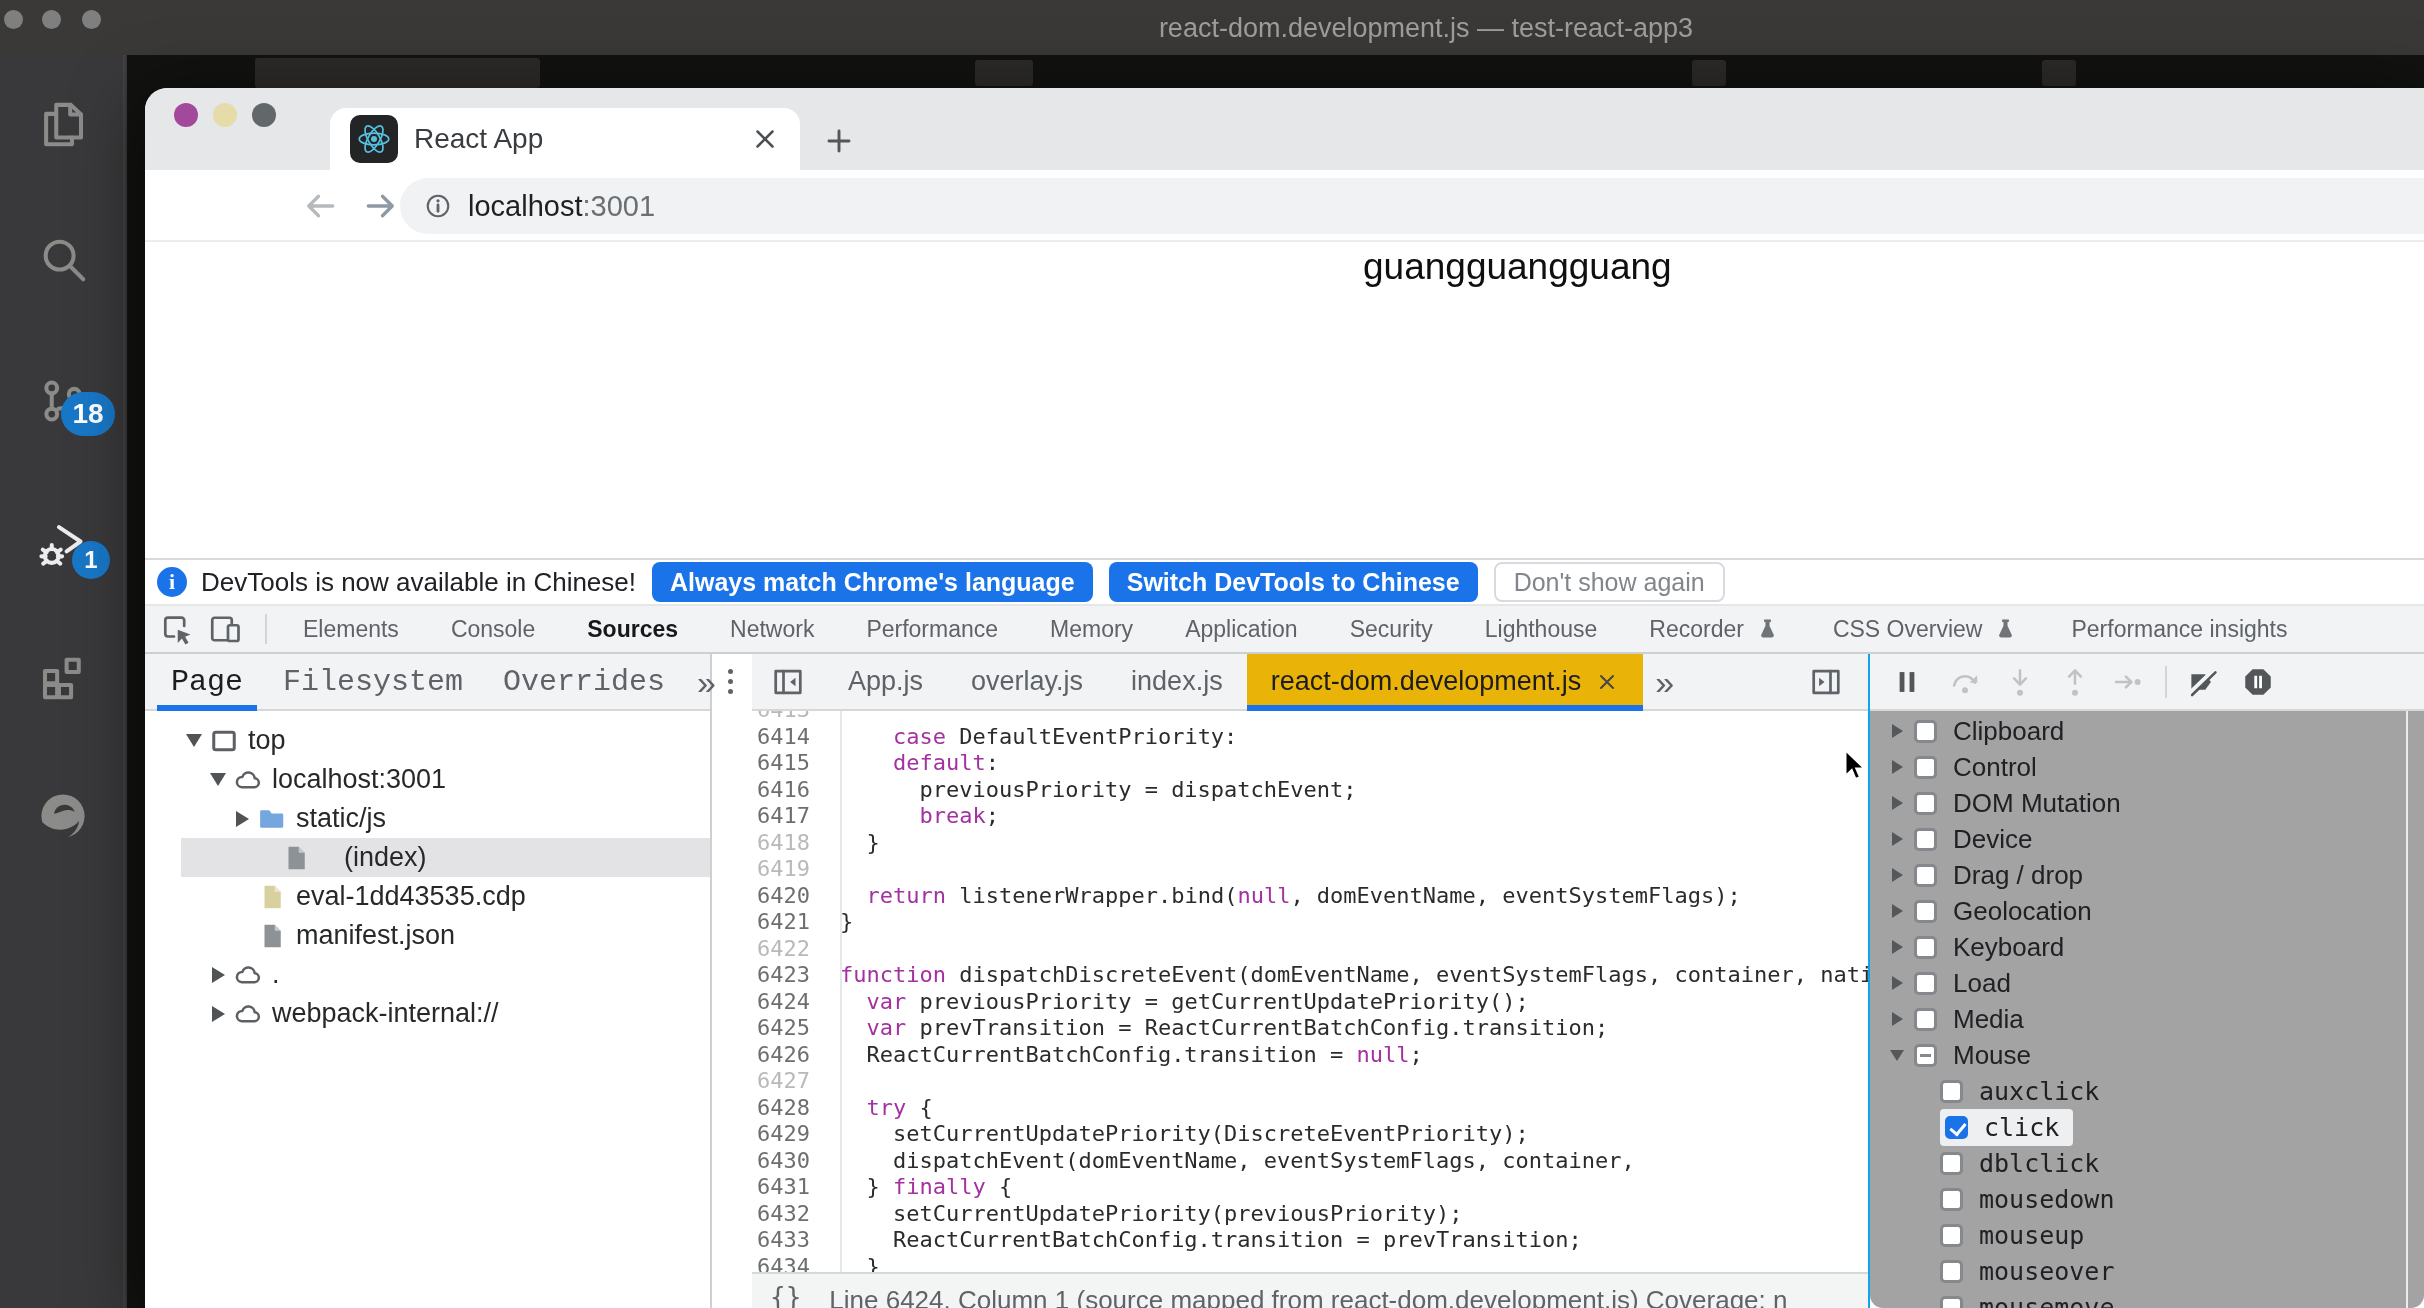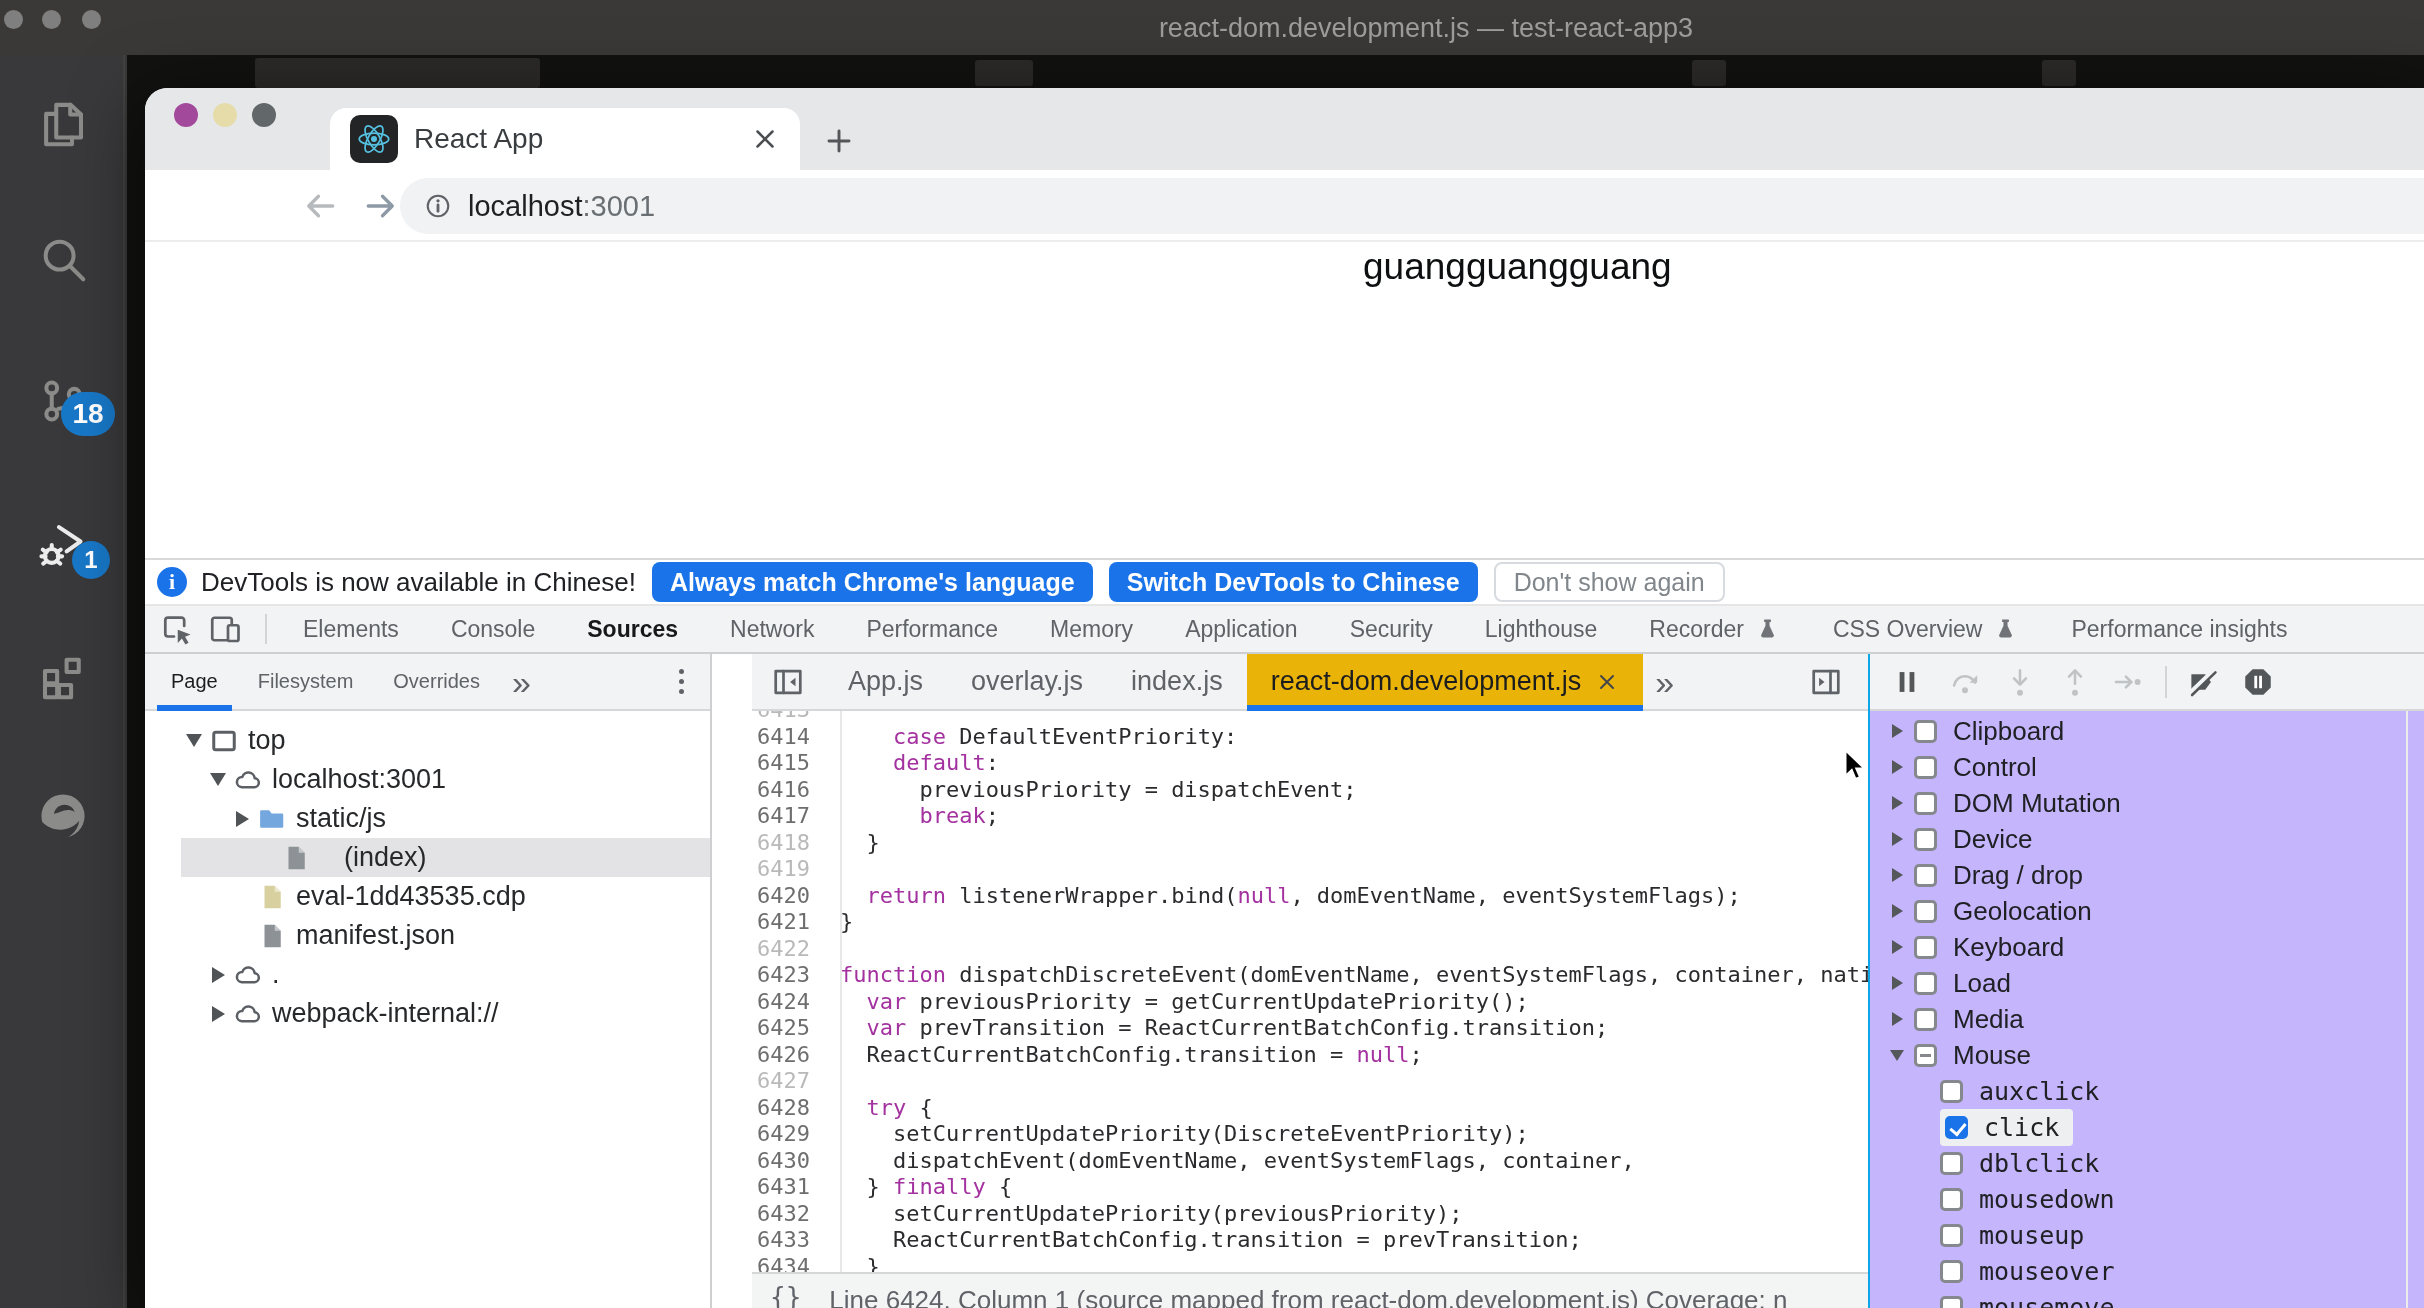--- a/index.html
+++ b/index.html
@@ -59,24 +59,24 @@
             display:flex;align-items:center;padding-left:14px;}
   .dtticon{width:36px;height:36px;color:#5f6368;margin-right:12px;flex:none;}
   .dtsep{width:2px;height:30px;background:#d2d4d6;margin:0 10px;flex:none;}
   .dttab{padding:0 26px;height:100%;display:flex;align-items:center;font-size:23px;color:#5f6368;white-space:nowrap;}
   .dttab.active{color:#17181a;font-weight:600;}
   .flask{width:27px;height:27px;margin-left:10px;color:#707478;}
 
   .dtbody{position:absolute;left:0;top:566px;right:0;bottom:0;display:flex;}
   .colnav{width:567px;border-right:2px solid #cdcfd1;position:relative;background:#fff;flex:none;}
   .coled{width:1118px;border-right:2px solid #0ea5e9;position:relative;background:#fff;flex:none;margin-left:40px;}
-  .colright{flex:1;position:relative;background:#c4b5fd;}
+  .colright{flex:1;position:relative;background:#a3a3a3;border-radius:13px;}
   .subtabbar{height:57px;background:#f1f3f4;border-bottom:2px solid #d6d7d9;display:flex;align-items:center;}
 
-  .navtab{padding:0 20px;height:100%;display:flex;align-items:center;font-size:20px;color:#5f6368;position:relative;white-space:nowrap;}
+  .navtab{padding:0 20px;height:100%;display:flex;align-items:center;font-size:30px;color:#5f6368;position:relative;white-space:nowrap;font-family:Liberation Mono, monospace;}
   .navtab.active{color:#1c1d1f;}
   .navtab.active::after{content:"";position:absolute;left:6px;right:6px;bottom:-2px;height:6px;background:#1a73e8;}
   .chev{font-size:34px;color:#5f6368;padding:0 12px;line-height:1;}
   .vdots{margin-left:auto;margin-right:26px;display:flex;flex-direction:column;gap:5px;}
   .vdots i{width:5px;height:5px;border-radius:50%;background:#5f6368;}
 
   .ftree{position:absolute;top:57px;left:0;right:0;bottom:0;padding-top:10px;overflow:hidden;margin-left:36px;}
   .trow{height:39px;display:flex;align-items:center;font-size:27px;color:#26282a;white-space:nowrap;}
   .trow.selected{background:#e3e3e5;}
   .tarrow{width:22px;display:flex;justify-content:center;flex:none;}

